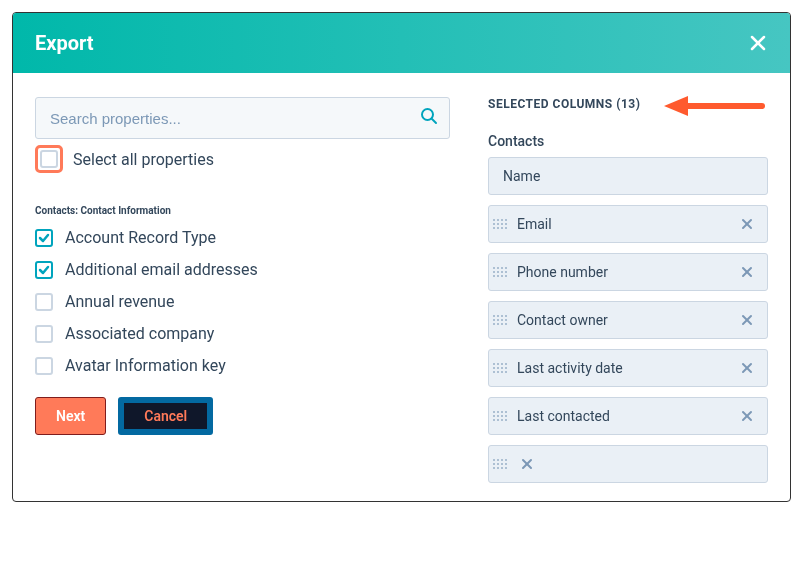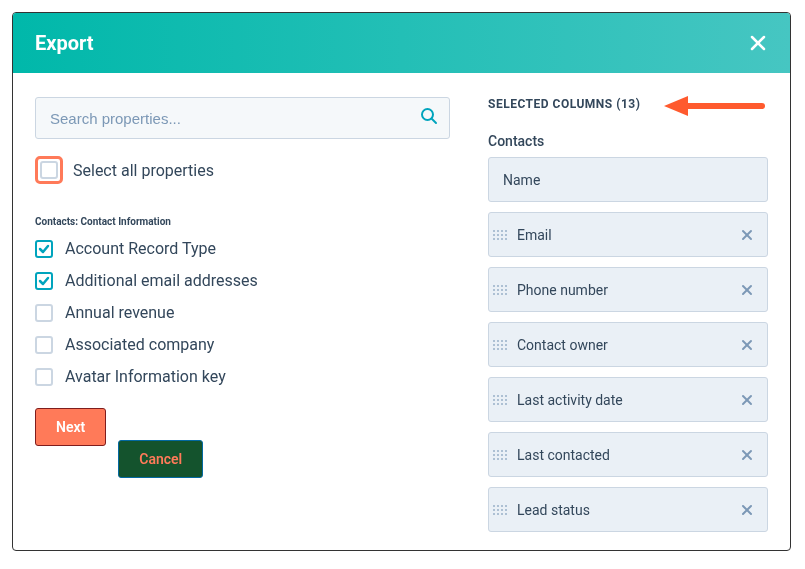--- a/index.html
+++ b/index.html
@@ -42,21 +42,21 @@
     flex: 1;
     padding-right: 28px;
   }
   .right-pane {
     width: 290px;
     padding-left: 10px;
   }
 
   .search-wrap {
     position: relative;
-    margin-bottom: 17px;
+    margin-bottom: 6px;
   }
   .search-input {
     width: 100%;
     height: 42px;
     border: 1px solid #cbd6e2;
     border-radius: 3px;
     background: #f5f8fa;
     padding: 0 40px 0 14px;
     font-size: 15px;
     color: #33475b;
@@ -140,24 +140,23 @@
     display: inline-flex;
     align-items: center;
     justify-content: center;
   }
   .btn-primary {
     background: #ff7a59;
     border: 1px solid #7f1d1d;
     color: #fff;
   }
   .btn-secondary {
-    background: #14532d;
-    border: 1px solid #0369a1;
+    background: #0f172a;
+    border: 6px solid #0369a1;
     color: #ff7a59;
-    margin-top: 32px;
   }
 
   .right-header-row {
     display: flex;
     align-items: center;
     margin-bottom: 22px;
     position: relative;
   }
   .selected-title {
     font-size: 12px;
@@ -176,21 +175,21 @@
     font-size: 14px;
     color: #33475b;
     font-weight: 500;
     margin-bottom: 8px;
   }
   .col-list { list-style: none; display: flex; flex-direction: column; gap: 10px;}
   .col-item {
     background: #eaf0f6;
     border: 1px solid #cbd6e2;
     border-radius: 3px;
-    height: 45px;
+    height: 38px;
     display: flex;
     align-items: center;
     padding: 0 10px 0 4px;
   }
   .col-item.first { padding-left: 14px; }
   .drag-handle {
     width: 14px;
     display: flex;
     flex-wrap: wrap;
     gap: 2px;
@@ -431,21 +430,20 @@
               <span class="dot"></span>
               <span class="dot"></span>
               <span class="dot"></span>
               <span class="dot"></span>
               <span class="dot"></span>
               <span class="dot"></span>
               <span class="dot"></span>
               <span class="dot"></span>
               <span class="dot"></span>
             </span>
-            <span class="col-name">Lead status</span>
             <span class="remove-x">
               <svg width="12" height="12" viewBox="0 0 12 12" stroke="currentColor" stroke-width="2" fill="none" stroke-linecap="round">
                 <line x1="2" y1="2" x2="10" y2="10"></line>
                 <line x1="10" y1="2" x2="2" y2="10"></line>
               </svg>
             </span>
           </li>
         </ul>
     </div>
 

